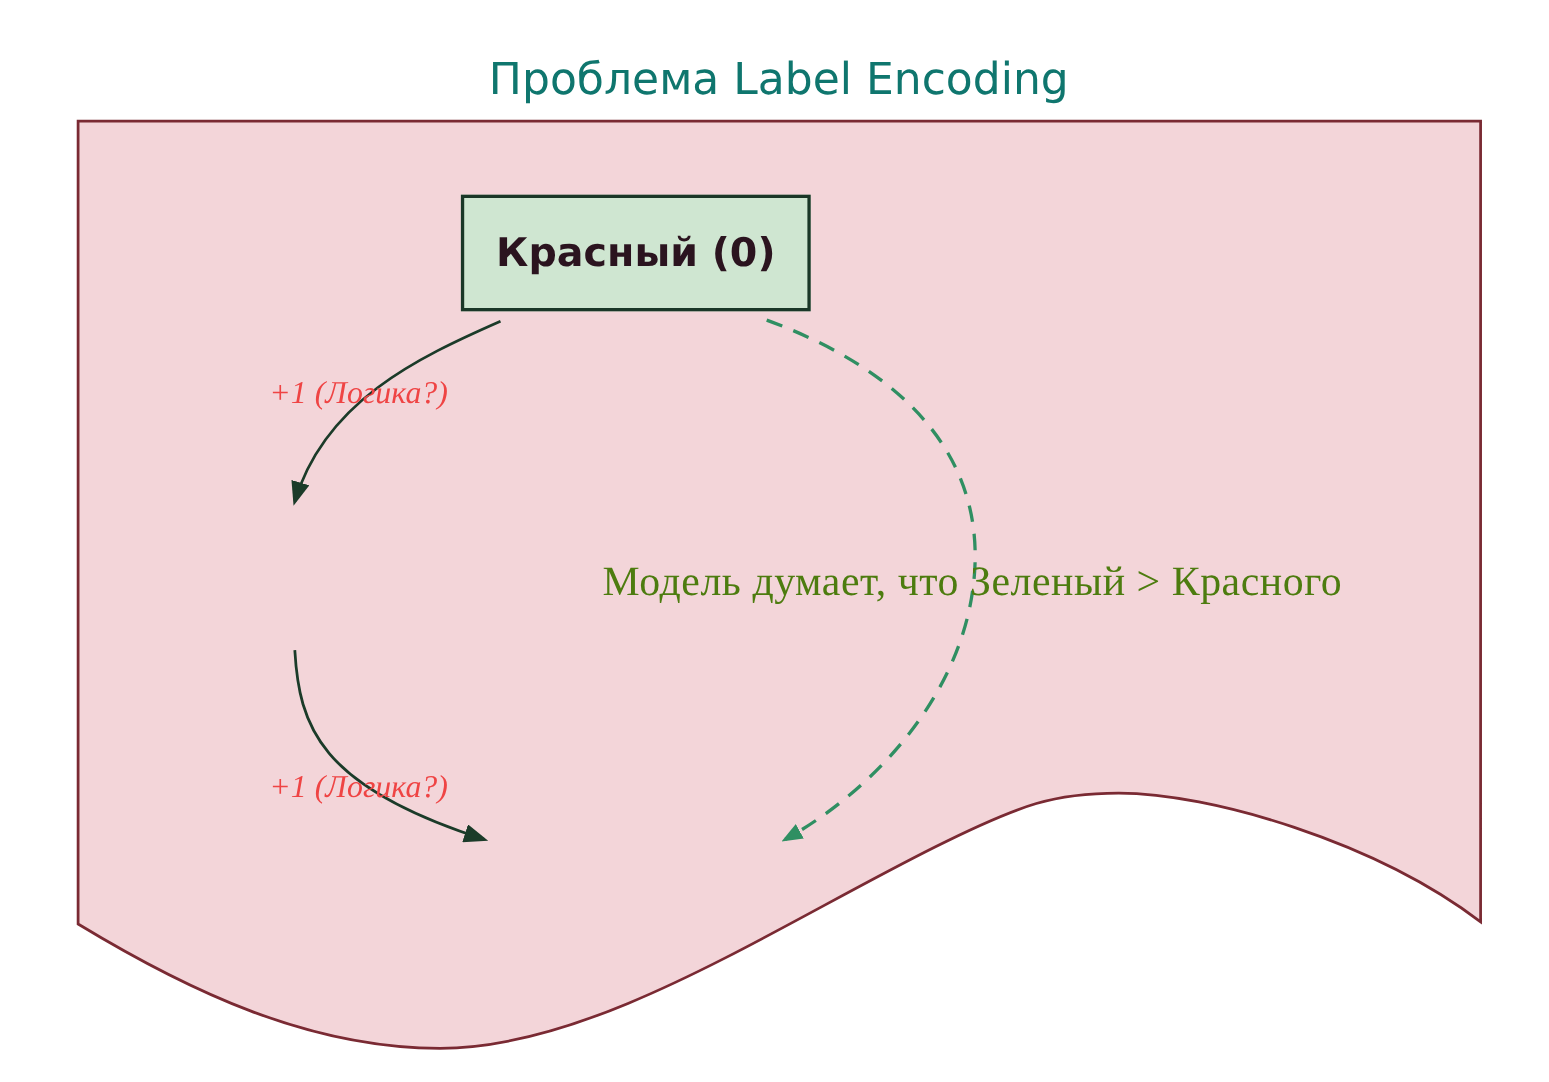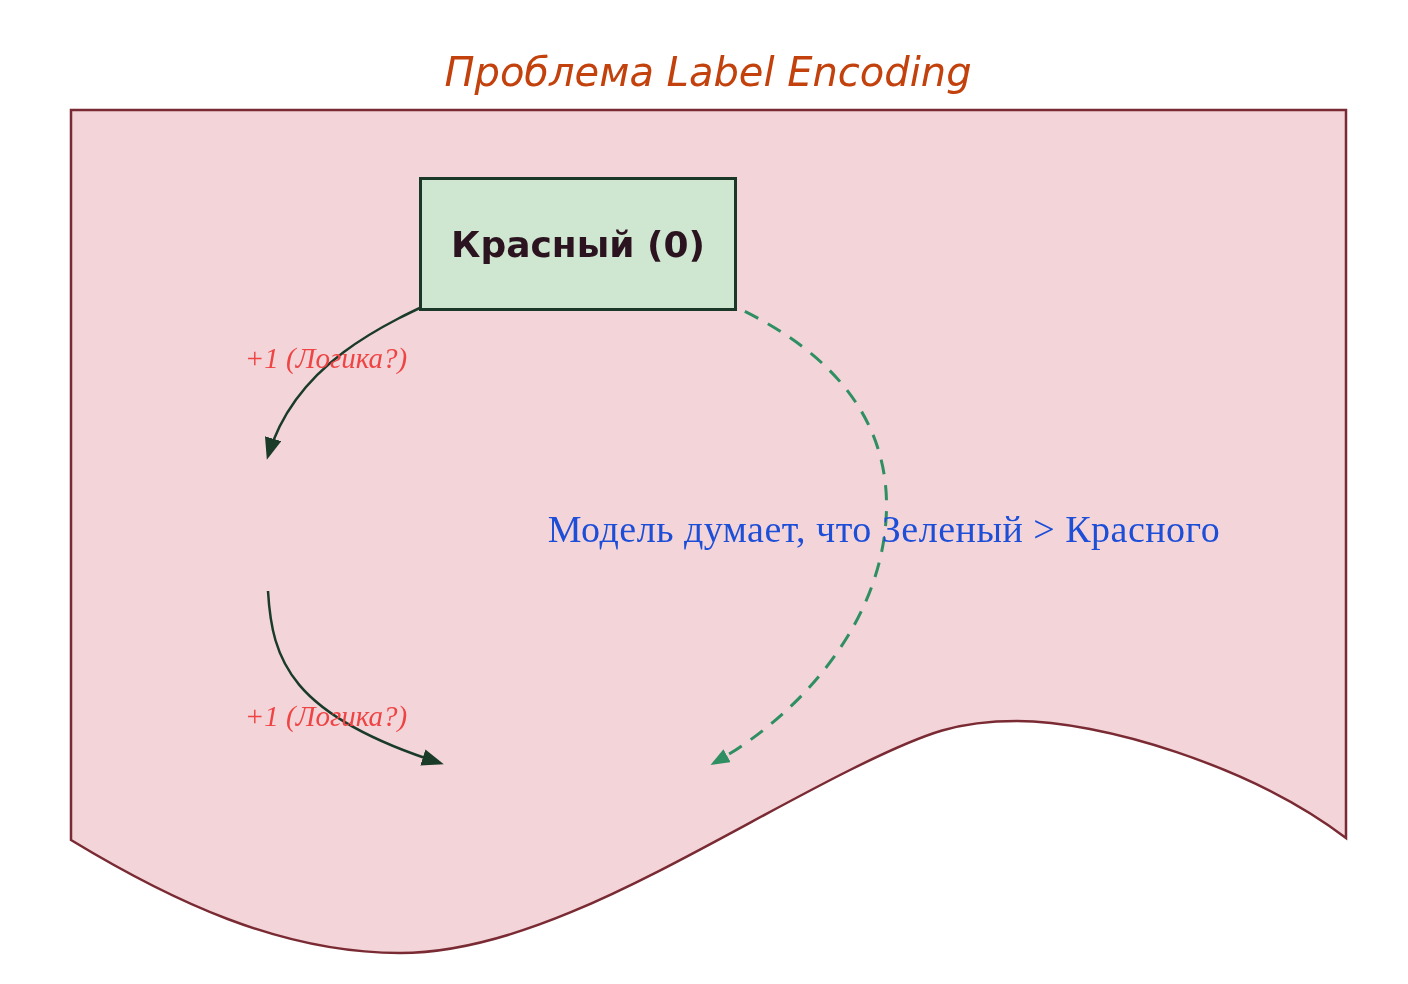--- a/index.html
+++ b/index.html
@@ -23,40 +23,39 @@
     height: 984px;
   }
   .title {
     position: absolute;
     left: 708px;
     top: 48px;
     transform: translateX(-50%);
     font-size: 40px;
     line-height: 48px;
     font-weight: 400;
-    color: #c2410c;
+    color: #0f766e;
     white-space: nowrap;
-    font-style: italic;
   }
   .node {
     position: absolute;
     box-sizing: border-box;
     background: #cfe6d1;
     border: 3px solid #1a3727;
     display: flex;
     align-items: center;
     justify-content: center;
   }
   .node .node-label {
     font-size: 36px;
     font-weight: 700;
     color: #2b141f;
     white-space: nowrap;
   }
-  #node-red   { left: 419px; top: 177px; width: 318px; height: 134px; }
+  #node-red   { left: 419px; top: 177px; width: 318px; height: 106px; }
   #node-blue  { left: 139px; top: 476px; width: 261px; height: 114px; }
   #node-green { left: 419px; top: 775px; width: 318px; height: 115px; }
 
   .edge-label {
     position: absolute;
     transform: translate(-50%, -50%);
     font-family: "Liberation Serif", "DejaVu Serif", serif;
     font-style: italic;
     font-size: 29px;
     color: #ef4444;
@@ -66,21 +65,21 @@
   #edge-label-2 { left: 326px; top: 716px; }
 
   .annotation {
     position: absolute;
     left: 884px;
     top: 529px;
     transform: translate(-50%, -50%);
     font-family: "Liberation Serif", "DejaVu Serif", serif;
     font-size: 38px;
     letter-spacing: 0.5px;
-    color: #1d4ed8;
+    color: #4d7c0f;
     white-space: nowrap;
   }
 </style>
 </head>
 <body>
 
 <div id="canvas">
 
   <svg id="bg-svg" viewBox="0 0 1408 984" xmlns="http://www.w3.org/2000/svg">
     <defs>

